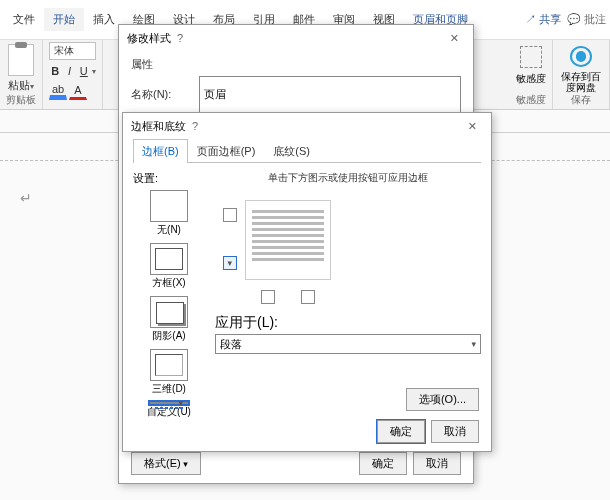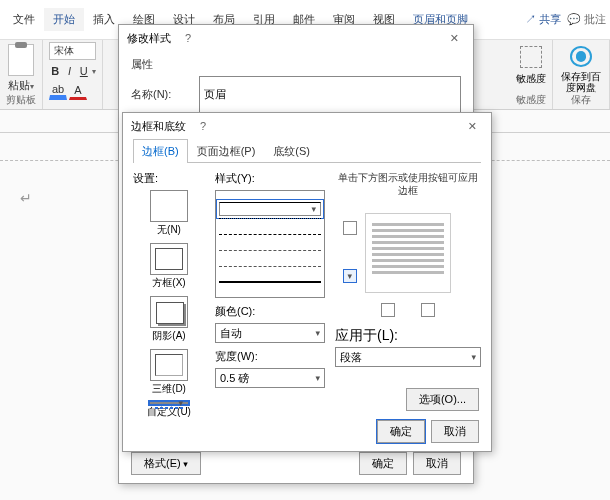--- a/index.html
+++ b/index.html
@@ -31,21 +31,21 @@
 .baidu-icon:before{content:'';position:absolute;width:60%;height:60%;top:20%;left:20%;border-radius:50%;background:#2b9fd9;}
 
 .doc-area { position:relative; height:406px; background:#fafafa; }
 .page-edge { position:absolute; left:0; right:0; top:22px; height:1px; background:#cfcfcf; }
 .page-rule-dash { position:absolute; left:0; right:0; top:50px; border-top:1px dashed #bdbdbd; }
 .return-mark { position:absolute; top:80px; left:20px; font-size:14px; color:#999; }
 
 
 .dlg { position:absolute; background:#fff; border:1px solid #9a9a9a; box-shadow:2px 2px 8px rgba(0,0,0,0.25); }
 .dlg1 { left:118px; top:24px; width:356px; height:460px; }
-.dlg-title { display:flex; align-items:center; padding:4px 8px; height:26px;gap:8px; }
+.dlg-title { display:flex; align-items:center; padding:4px 8px; height:26px; }
 .dlg-title-x { margin-left:auto; padding:0 6px; color:#666; cursor:pointer; }
 .dlg-title-q { color:#666; padding:0 6px; }
 .dlg-body { padding:6px 12px; }
 .prop-label { color:#333; margin-bottom:4px; }
 .row { display:flex; align-items:center; margin:4px 0; gap:8px; }
 .row label { width:60px; color:#333; }
 .inp { flex:1; border:1px solid #888; padding:2px 4px; height:37px; background:#fff; }
 .sel { flex:1; border:1px solid #888; height:20px; background:#fff; display:flex; align-items:center; padding:0 4px; position:relative; }
 .sel:after { content:'▾'; position:absolute; right:4px; color:#555; font-size:9px; }
 
@@ -223,39 +223,20 @@
         </div>
       <div class="set-item">
           <div class="set-icn threed"></div>
           <span class="set-lbl">三维(D)</span>
         </div>
       <div class="set-item">
           <div class="set-icn custom sel"></div>
           <span class="set-lbl">自定义(U)</span>
         </div>
     </div>
-    <div class="col-style">
-      <h4>样式(Y):</h4>
-      <div class="style-list">
-        <div class="line l-solid sel"></div>
-        <div class="line l-dot"></div>
-        <div class="line l-dash"></div>
-        <div class="line l-dashlong"></div>
-        <div class="line l-dashlong"></div>
-        <div class="line l-thick"></div>
-      </div>
-      <h4 style="margin-top:6px;">颜色(C):</h4>
-      <div class="mini-sel">
-          <span>自动</span>
-        </div>
-      <h4>宽度(W):</h4>
-      <div class="mini-sel">
-          <span>0.5 磅</span>
-        </div>
-    </div>
     <div class="col-prev">
       <div class="prev-hint">单击下方图示或使用按钮可应用边框</div>
       <div class="prev-area">
         <div class="handle h-tl"></div>
         <div class="handle h-bl sel"></div>
         <div class="prev-page">
           <div class="pl"></div>
             <div class="pl"></div>
             <div class="pl"></div>
             <div class="pl"></div>

